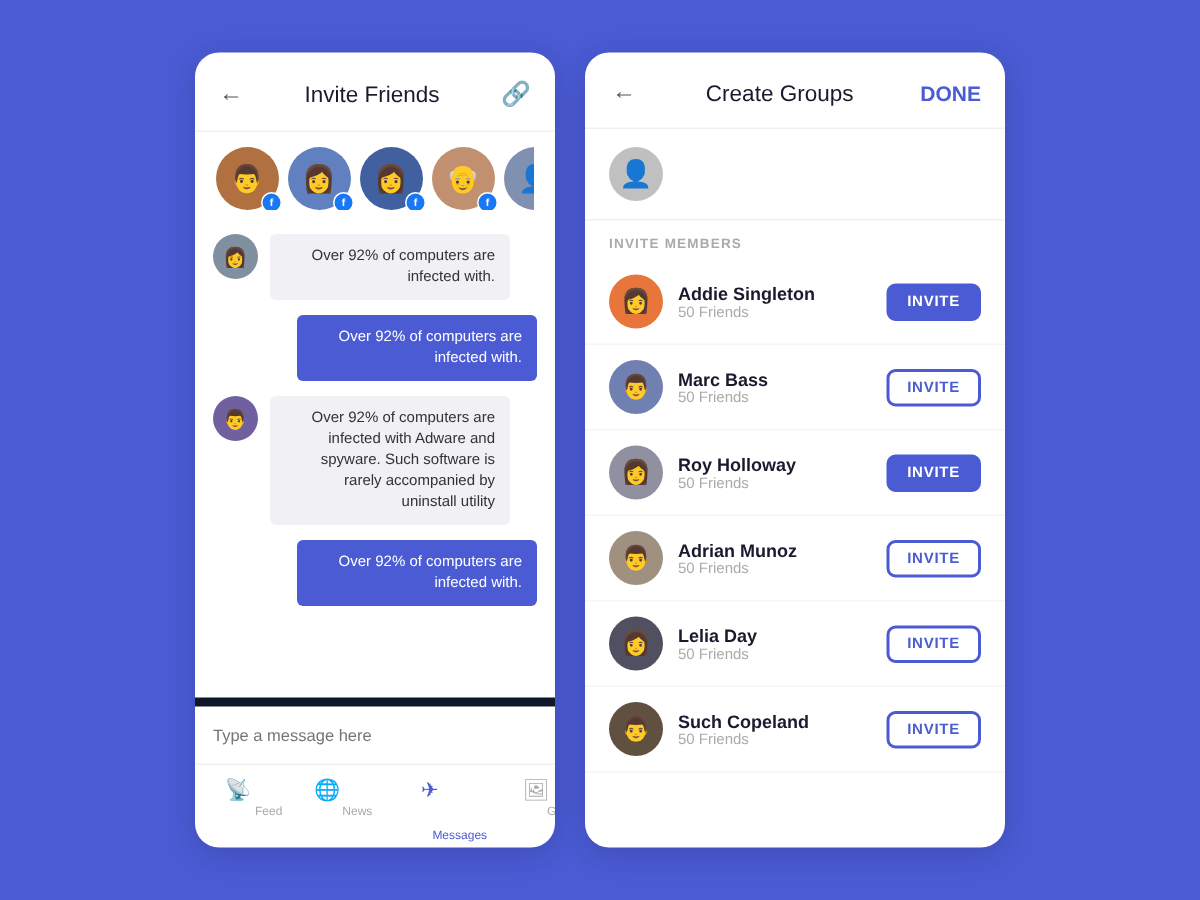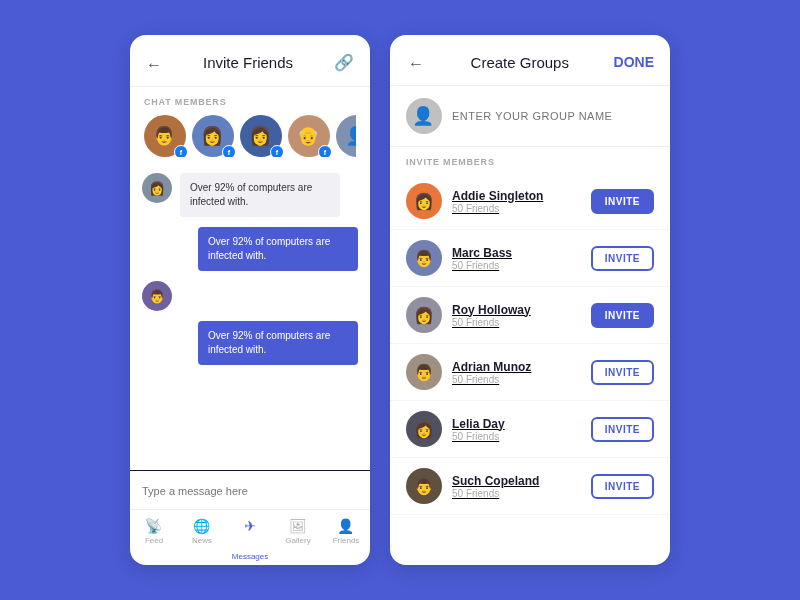--- a/index.html
+++ b/index.html
@@ -136,34 +136,35 @@
     }
 
     .msg-bubble {
       background: #f0f0f5;
       border-radius: 4px;
       padding: 8px 10px;
       font-size: 10px;
       color: #333;
       line-height: 1.4;
       max-width: 160px;
+      text-align: right;
     }
 
     .msg-bubble.blue {
       background: #4a5bd4;
       color: #fff;
       margin-left: auto;
     }
 
     .msg-row.sent {
       justify-content: flex-end;
     }
 
     .message-input-area {
-      border-top: 1px solid #0f172a;
+      border-top: 6px solid #0f172a;
       padding: 10px 12px;
     }
 
     .message-input {
       width: 100%;
       border: none;
       outline: none;
       font-size: 11px;
       color: #999;
       background: transparent;
@@ -188,20 +189,21 @@
     .nav-icon {
       font-size: 14px;
       color: #aaa;
     }
 
     .nav-icon.active { color: #4a5bd4; }
 
     .nav-label {
       font-size: 8px;
       color: #aaa;
+      padding-left: 40px;
     }
 
     .nav-label.active { color: #4a5bd4; margin-top: 16px; }
 
     
     .right-panel {
       background: #fff;
       border-radius: 16px;
       width: 280px;
       height: 530px;
@@ -285,21 +287,20 @@
       overflow: hidden;
       flex-shrink: 0;
       display: flex;
       align-items: center;
       justify-content: center;
       font-size: 14px;
     }
 
     .member-info {
       flex: 1;
-      text-decoration: underline;
     }
 
     .member-name {
       font-size: 12px;
       font-weight: 600;
       color: #1a1a2e;
     }
 
     .member-friends {
       font-size: 10px;
@@ -330,21 +331,20 @@
 <body>
 
 <div class="left-panel">
   <div class="panel-header">
     <button class="icon-btn">←</button>
     <span class="header-title">Invite Friends</span>
     <button class="icon-btn">🔗</button>
   </div>
 
   <div class="chat-members-section">
-    <div class="section-label">CHAT MEMBERS</div>
     <div class="members-row">
 
     <div class="member-avatar">
     <div class="avatar-circle" style="background:#b07040; font-size:18px;">👨</div>
     <div class="fb-badge">f</div>
   </div>
         <div class="member-avatar">
     <div class="avatar-circle" style="background:#6080c0; font-size:18px;">👩</div>
     <div class="fb-badge">f</div>
   </div>
@@ -367,20 +367,21 @@
 
   <div class="msg-row">
       <div class="msg-avatar" style="background:#8090a0; font-size:13px;">👩</div>
       <div class="msg-bubble">Over 92% of computers are infected with.</div>
     </div>
       <div class="msg-row sent">
       <div class="msg-bubble blue">Over 92% of computers are infected with.</div>
     </div>
       <div class="msg-row">
       <div class="msg-avatar" style="background:#7060a0; font-size:13px;">👨</div>
+      <div class="msg-bubble">Over 92% of computers are infected with Adware and spyware. Such software is rarely accompanied by uninstall utility</div>
     </div>
       <div class="msg-row sent">
       <div class="msg-bubble blue">Over 92% of computers are infected with.</div>
     </div>
     </div>
 
   <div class="message-input-area">
     <input class="message-input" type="text" placeholder="Type a message here" style="">
   </div>
 
@@ -413,21 +414,20 @@
   <div class="right-header">
     <button class="icon-btn">←</button>
     <span class="header-title">Create Groups</span>
     <button class="done-btn">DONE</button>
   </div>
 
   <div class="group-name-row">
     <div class="group-avatar-placeholder" style="background: #c0c0c0; display:flex; align-items:center; justify-content:center; font-size:18px; color:#888;">
       👤
     </div>
-    <input class="group-name-input" type="text" placeholder="ENTER YOUR GROUP NAME" style="">
   </div>
 
   <div class="invite-section">
     <div class="invite-label">INVITE MEMBERS</div>
 
   <div class="member-item">
     <div class="member-item-avatar" style="background:#e8763a; font-size:16px;">👩</div>
     <div class="member-info">
       <div class="member-name">Addie Singleton</div>
       <div class="member-friends">50 Friends</div>

